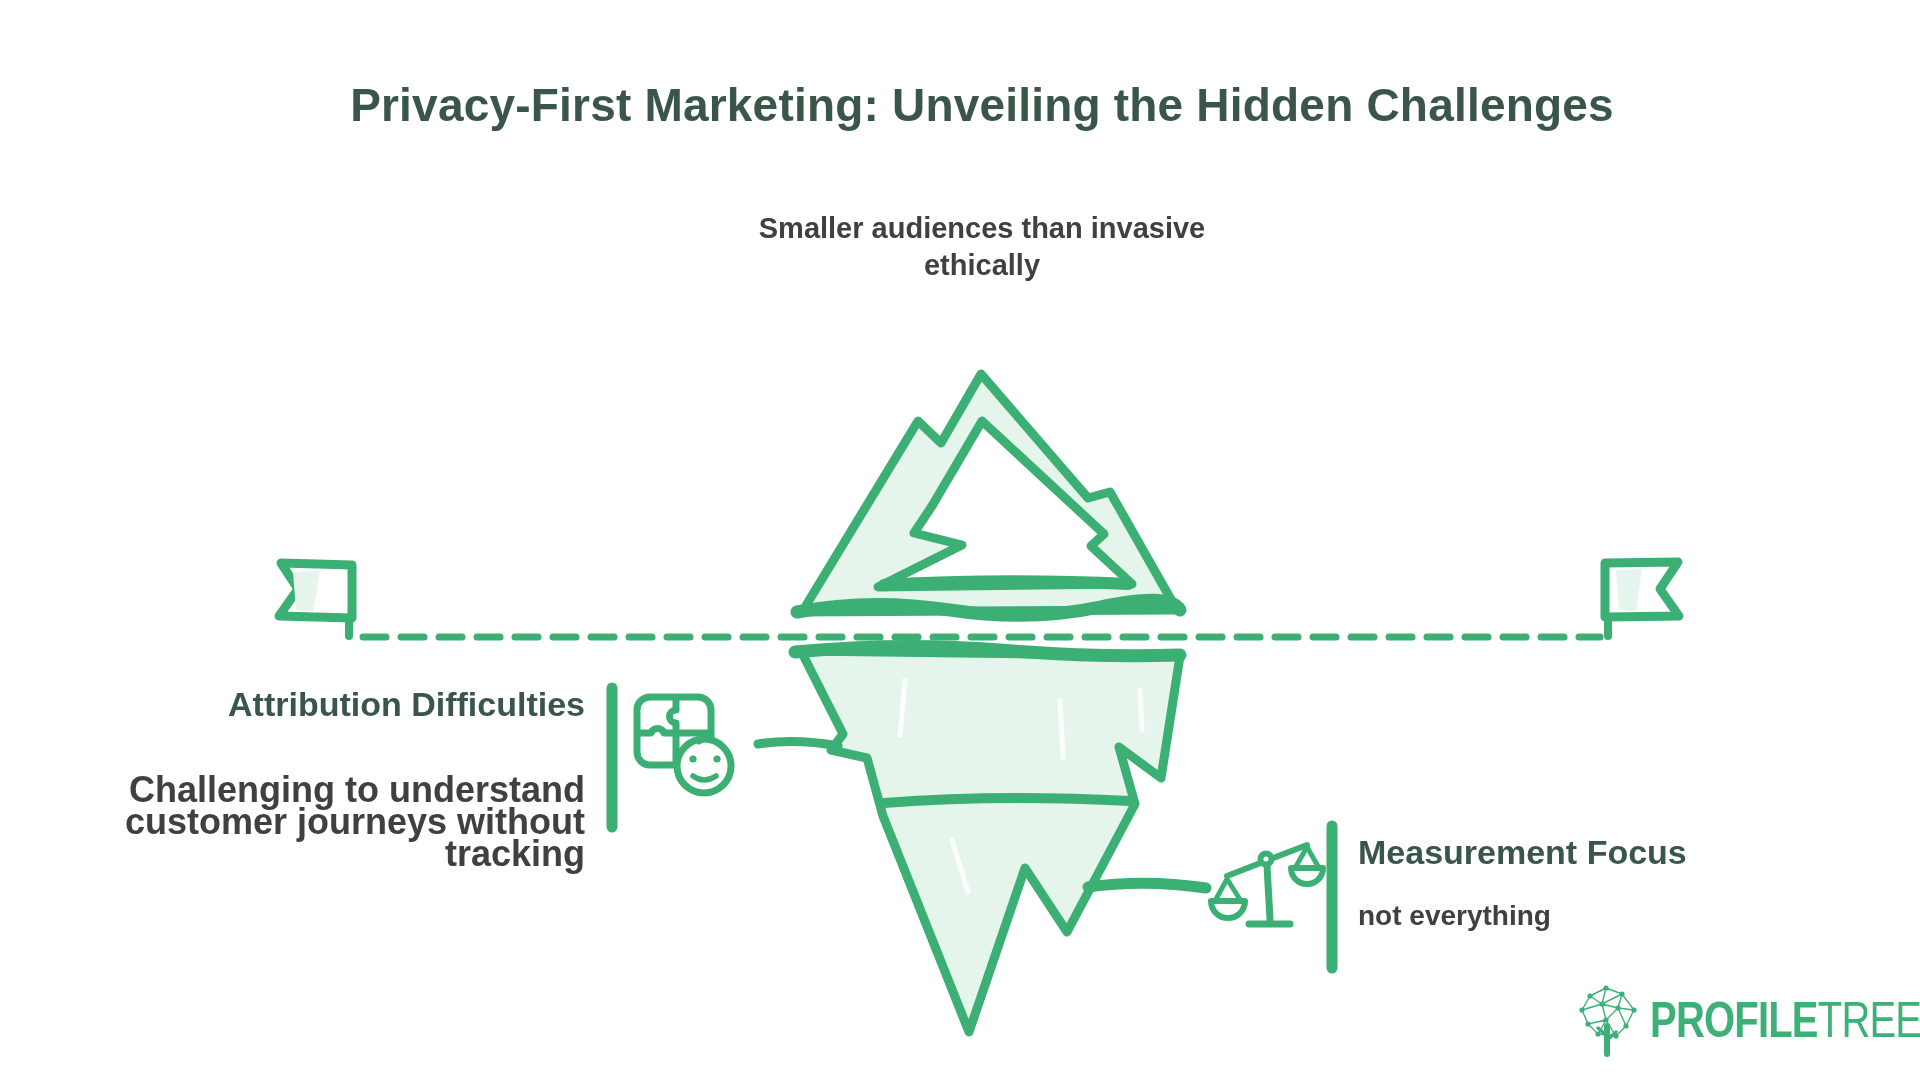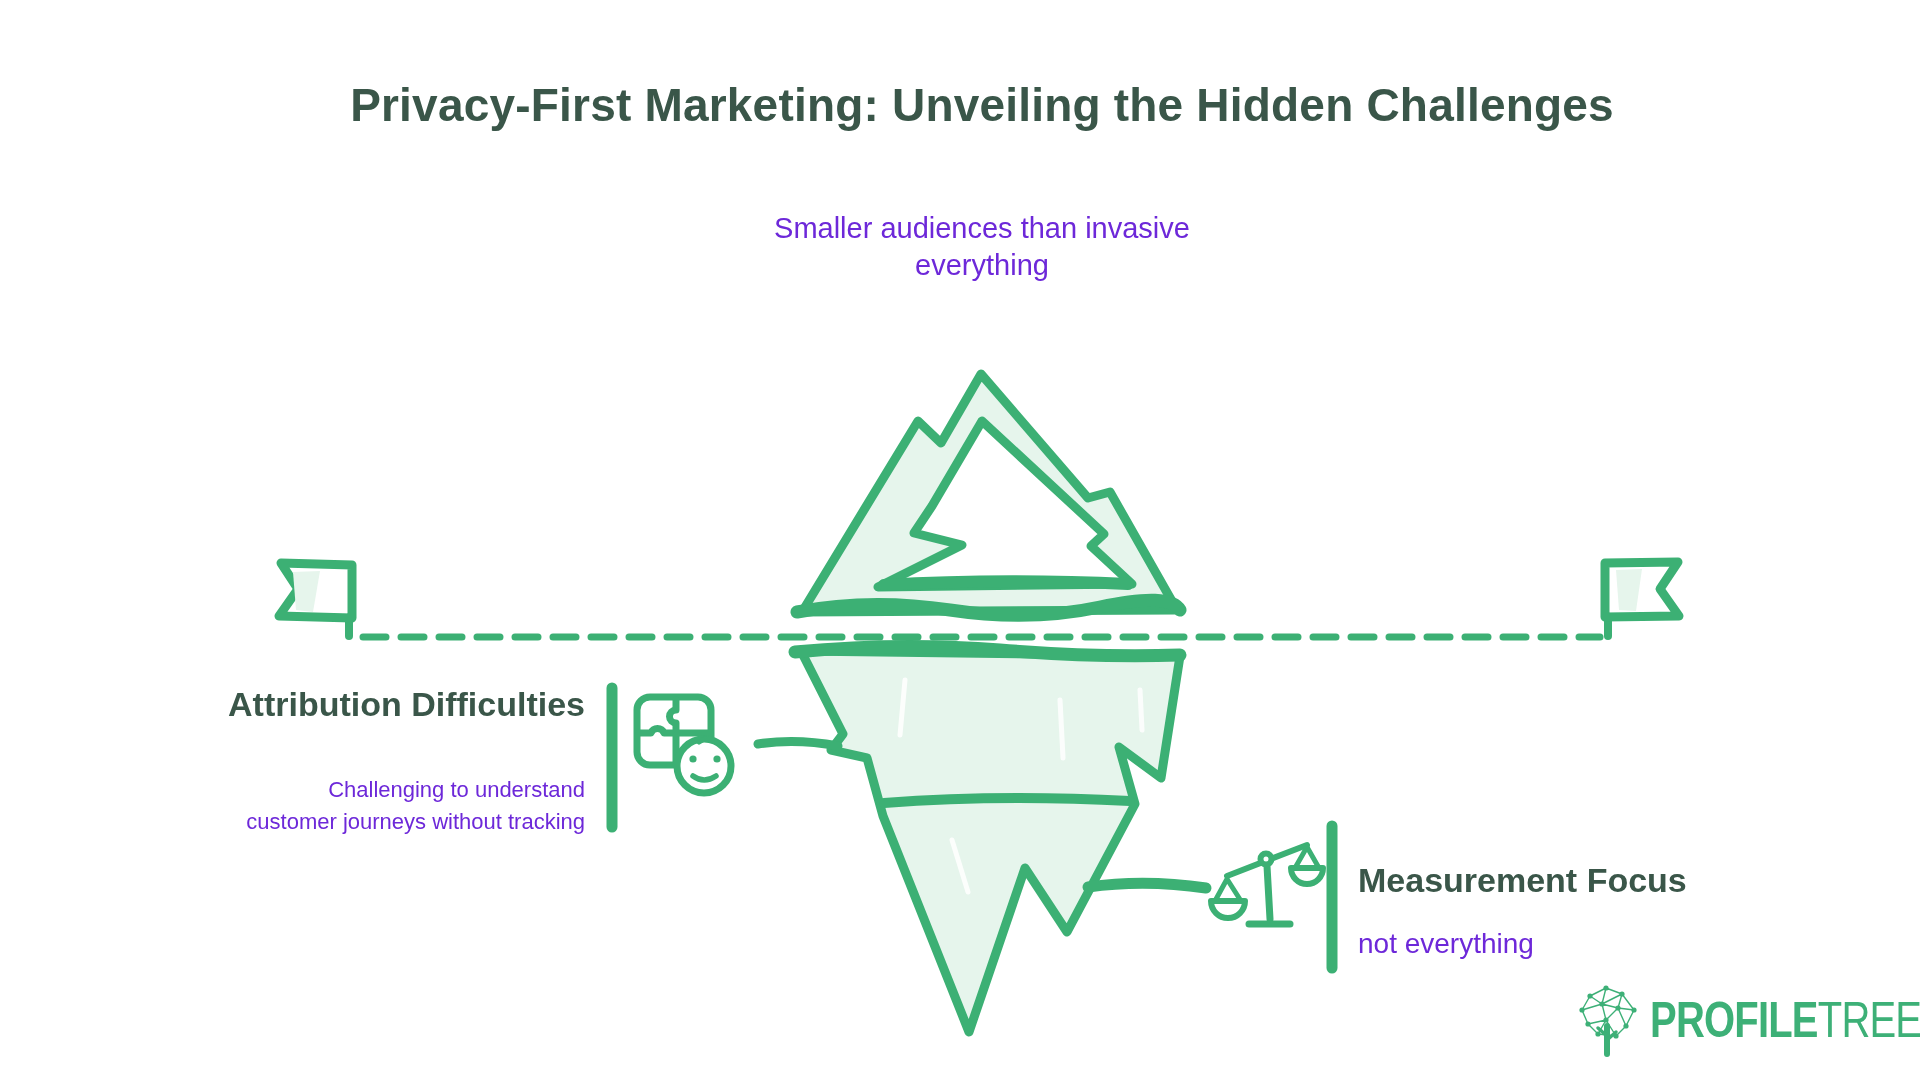--- a/index.html
+++ b/index.html
@@ -2,28 +2,28 @@
 <html><head>
 <meta charset="utf-8">
 <style>
   html,body{margin:0;padding:0;background:#ffffff;}
   .canvas{position:relative;width:1920px;height:1080px;background:#ffffff;overflow:hidden;
           font-family:"Liberation Sans", sans-serif;}
   .abs{position:absolute;}
   .page-title{left:44px;top:78px;width:1876px;text-align:center;
               font-size:46px;font-weight:700;color:#3a5649;letter-spacing:.2px;}
   .callout-heading{font-weight:700;color:#3a5649;}
-  .callout-desc{color:#6d28d9;font-weight:400;}
+  .callout-desc{color:#404040;font-weight:700;}
   .top-callout{left:732px;top:210px;width:500px;text-align:center;}
   .top-callout .callout-heading{font-size:37px;line-height:44px;margin-bottom:26px;}
   .top-callout .callout-desc{font-size:29px;line-height:37px;}
   .left-callout{left:90px;top:684px;width:495px;text-align:right;}
   .left-callout .callout-heading{font-size:34px;line-height:40px;margin-bottom:50px;}
-  .left-callout .callout-desc{font-size:22px;line-height:32px;}
-  .right-callout{left:1358px;top:860px;width:470px;text-align:left;}
+  .left-callout .callout-desc{font-size:36px;line-height:32px;}
+  .right-callout{left:1358px;top:832px;width:470px;text-align:left;}
   .right-callout .callout-heading{font-size:34px;line-height:40px;margin-bottom:28px;}
   .right-callout .callout-desc{font-size:28px;line-height:32px;}
   svg.scene{left:0;top:0;width:1920px;height:1080px;}
   .stroke{fill:none;stroke:#3cb074;stroke-linecap:round;stroke-linejoin:round;}
   .fill-light{fill:#e6f5ec;}
   .fill-white{fill:#ffffff;}
   .logo{left:1576px;top:982px;display:flex;align-items:center;gap:10px;}
   .logo-text{font-size:50px;color:#3db077;transform:scaleX(.8);transform-origin:left center;
              letter-spacing:-1px;white-space:nowrap;}
   .logo-text .bold{font-weight:700;}
@@ -32,21 +32,21 @@
 </head>
 <body>
 
 <div class="canvas">
 
   <div class="abs page-title">Privacy-First Marketing: Unveiling the Hidden Challenges</div>
 
   <div class="abs top-callout">
     <div class="callout-desc">
       <div>Smaller audiences than invasive</div>
-      <div>everything</div>
+      <div>ethically</div>
     </div>
   </div>
 
   <div class="abs left-callout">
     <div class="callout-heading">Attribution Difficulties</div>
     <div class="callout-desc">
       <div>Challenging to understand</div>
       <div>customer journeys without tracking</div>
     </div>
   </div>

